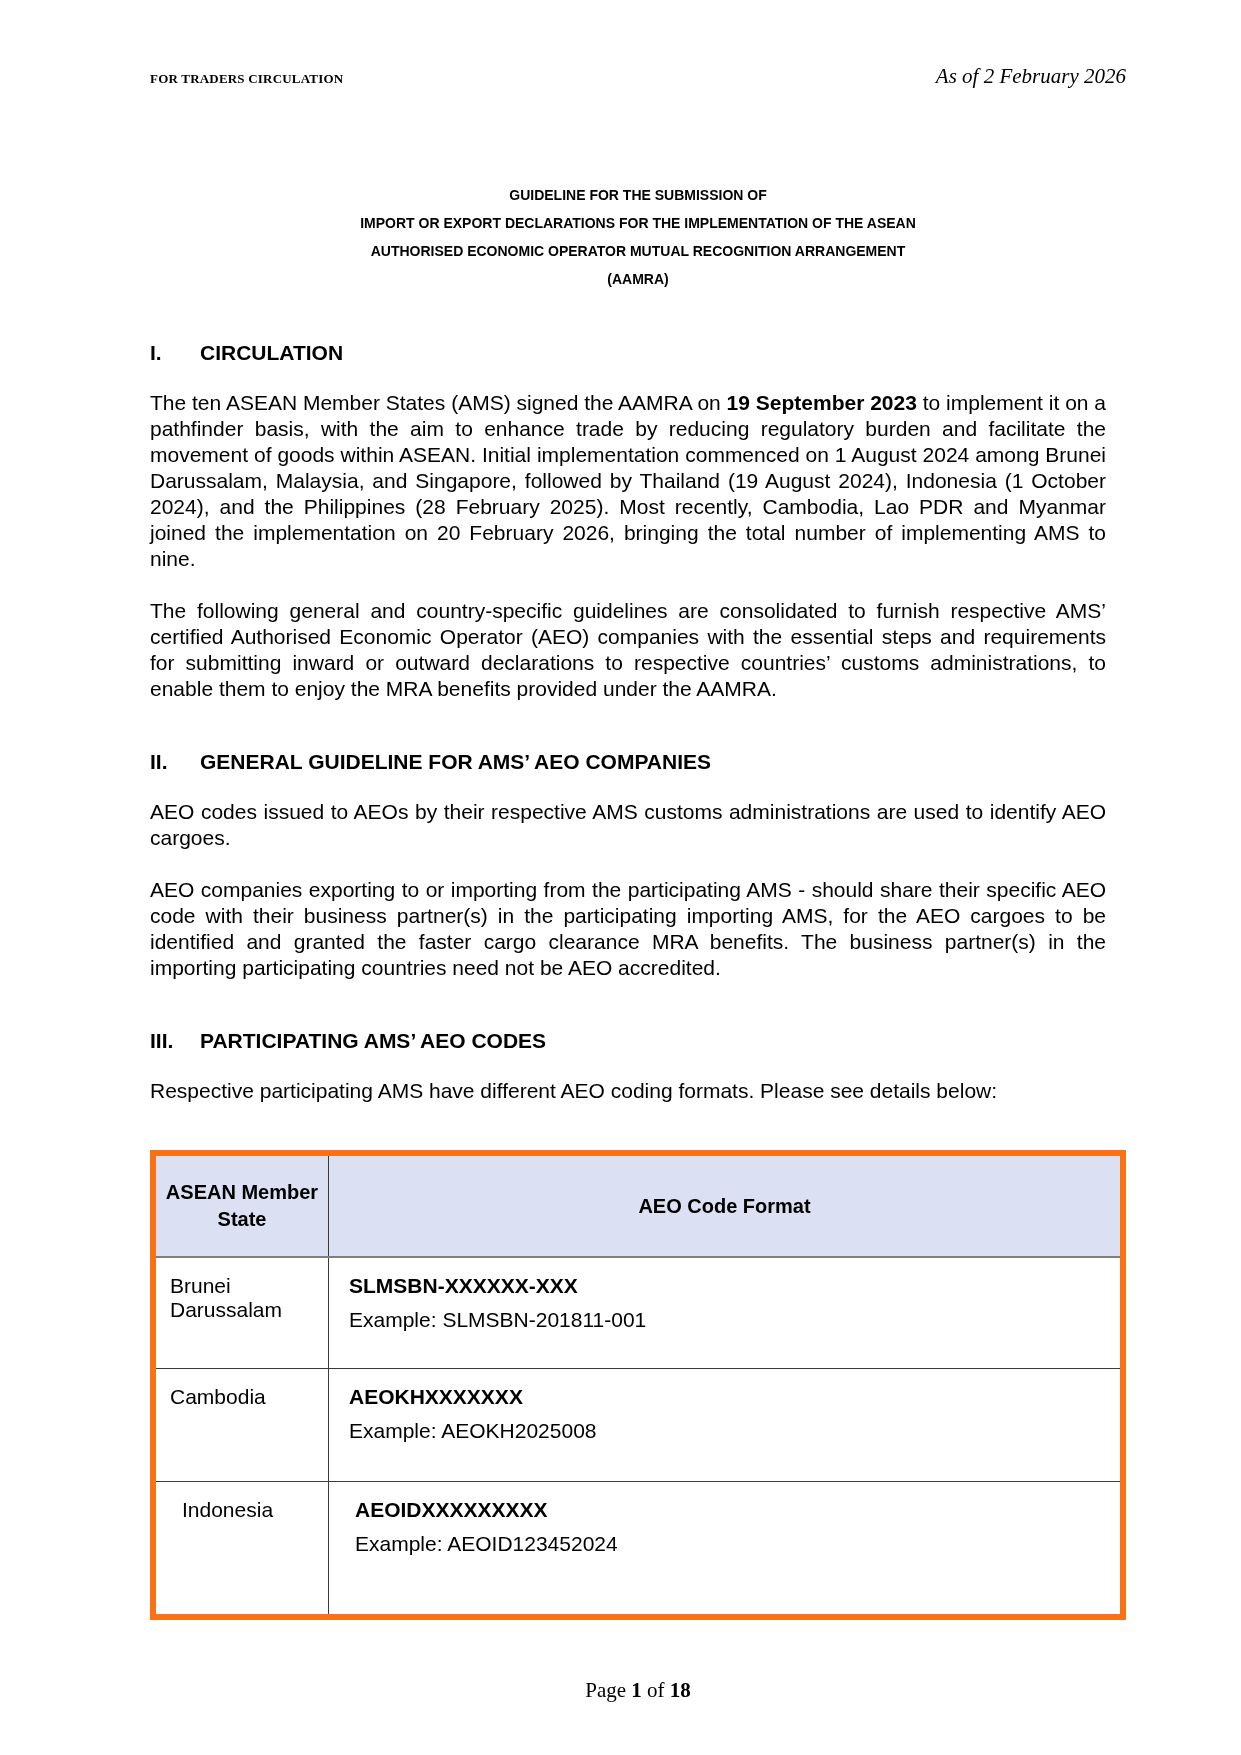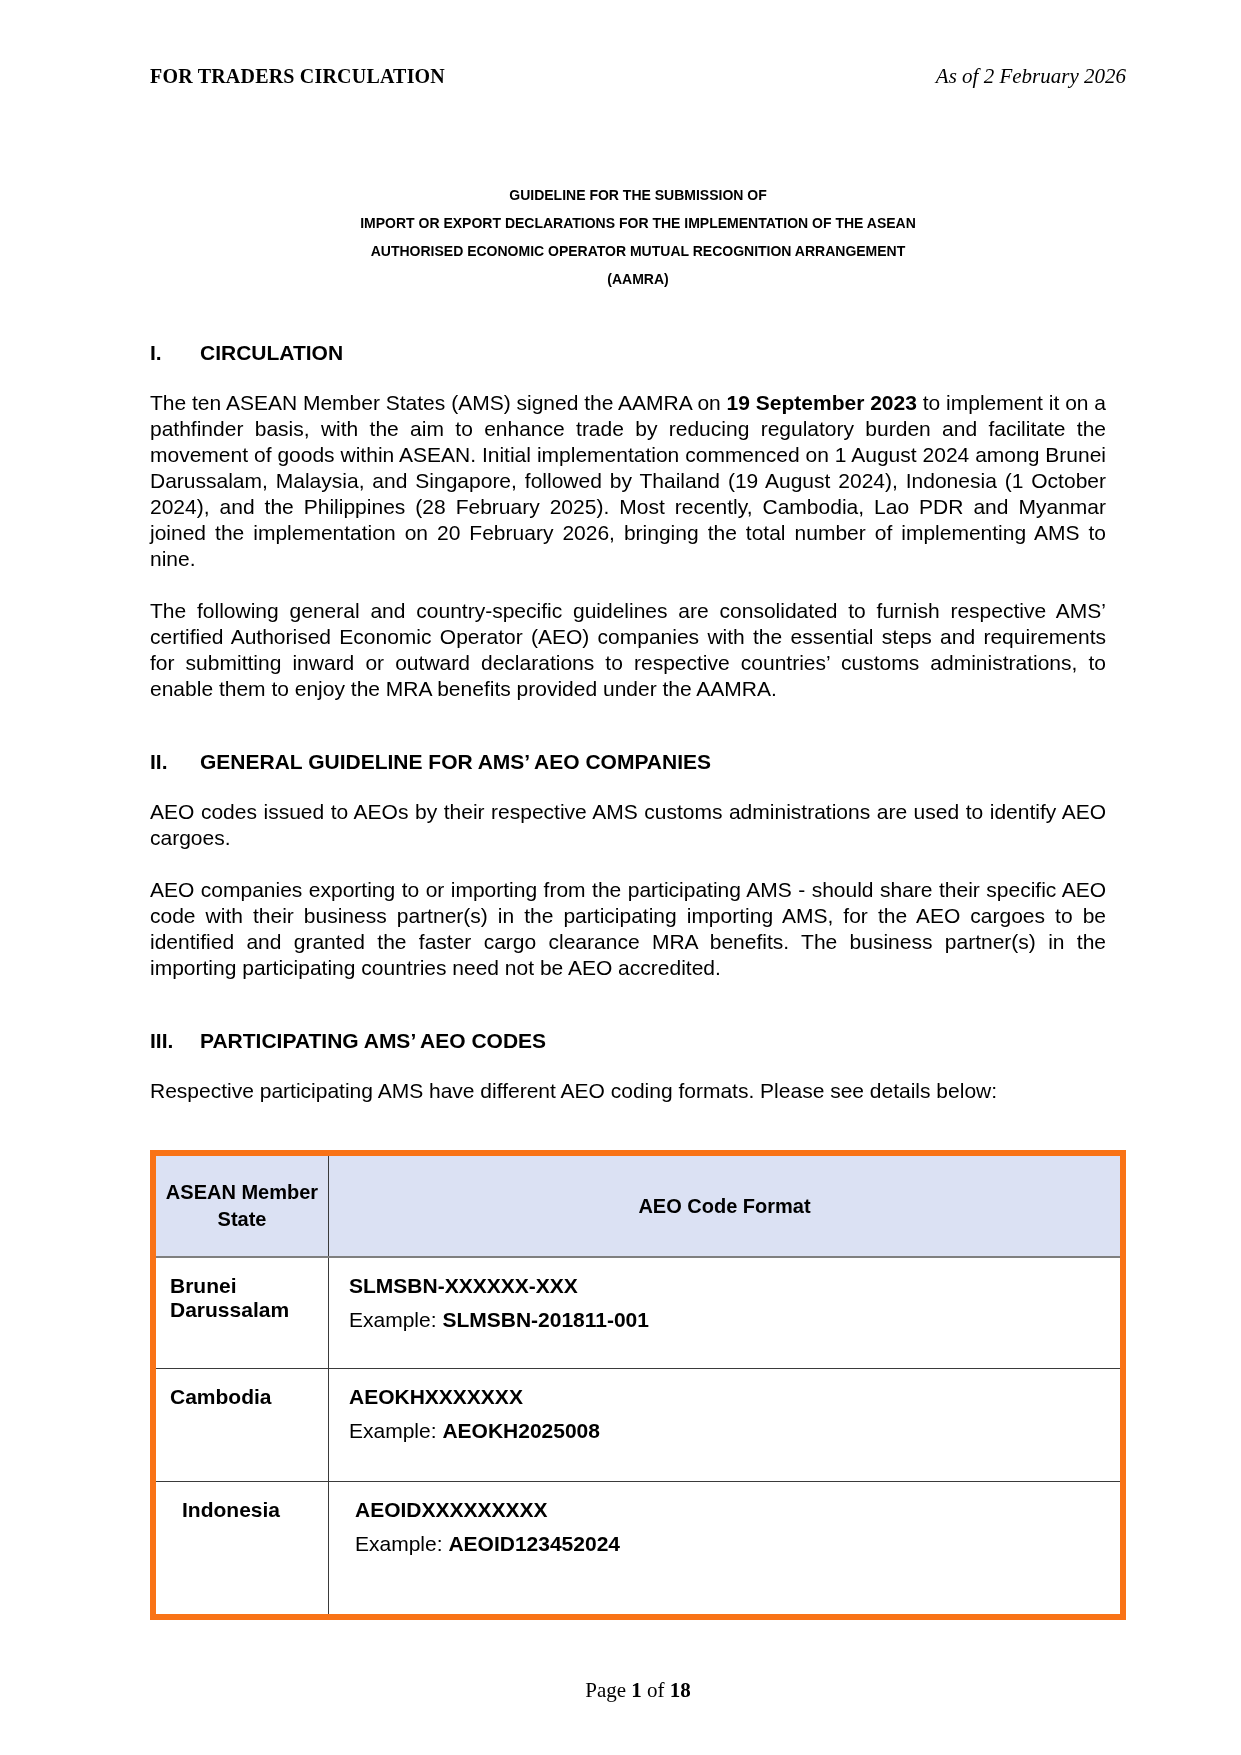--- a/index.html
+++ b/index.html
@@ -4,46 +4,46 @@
 <style>
   html,body{margin:0;padding:0;background:#e8e8e8;}
   .page{
     width:1241px;height:1755px;background:#ffffff;margin:0 auto;
     box-sizing:border-box;padding:64px 115px 0 150px;position:relative;
     font-family:"Liberation Sans",sans-serif;color:#000;overflow:hidden;
   }
   
   .doc-header{display:flex;justify-content:space-between;align-items:baseline;
     font-family:"Liberation Serif",serif;}
-  .doc-header .left{font-weight:bold;font-size:20px;letter-spacing:.2px;}
+  .doc-header .left{font-weight:bold;font-size:13px;letter-spacing:.2px;}
   .doc-header .right{font-style:italic;font-size:21px;}
   
   .doc-title{margin-top:92px;text-align:center;font-weight:bold;
     font-size:14px;line-height:28px;}
   
   .section-heading{display:flex;font-weight:bold;font-size:21px;
     margin-top:48px;margin-bottom:25px;}
   .section-heading .numeral{width:50px;flex:0 0 50px;}
   
   .para{font-size:21px;line-height:26px;text-align:justify;
     margin:0 20px 0 0;}
   .para + .para{margin-top:26px;}
   
   .aeo-table{width:976px;margin-top:46px;border-collapse:collapse;
     border:6px solid #f97316;font-size:21px;table-layout:fixed;}
   .aeo-table th{background:var(--header-bg,#dbe1f3);font-weight:bold;font-size:20px;
     text-align:center;vertical-align:middle;height:88px;padding:6px;
     border:1px solid #3a3a3a;border-bottom:2px solid #7f7f7f;line-height:1.35;}
   .aeo-table th.col-state{width:160px;}
   .aeo-table td{border:1px solid #3a3a3a;vertical-align:top;}
-  .aeo-table td.state{font-weight:bold;padding:16px 8px 8px 14px;}
+  .aeo-table td.state{font-weight:normal;padding:16px 8px 8px 14px;}
   .aeo-table td.formats{padding:16px 16px 8px 20px;}
   .aeo-table .code-format{font-weight:bold;}
   .aeo-table .code-example{margin-top:10px;}
-  .aeo-table .code-example b{font-weight:bold;}
+  .aeo-table .code-example b{font-weight:normal;}
   .aeo-table tr.row-0 td{height:86px;}
   .aeo-table tr.row-1 td{height:88px;}
   .aeo-table tr.row-2 td{height:108px;padding-left:26px;}
   
   .doc-footer{margin-top:58px;text-align:center;
     font-family:"Liberation Serif",serif;font-size:21px;}
   .doc-footer b{font-weight:bold;}
 </style>
 </head>
 <body>

